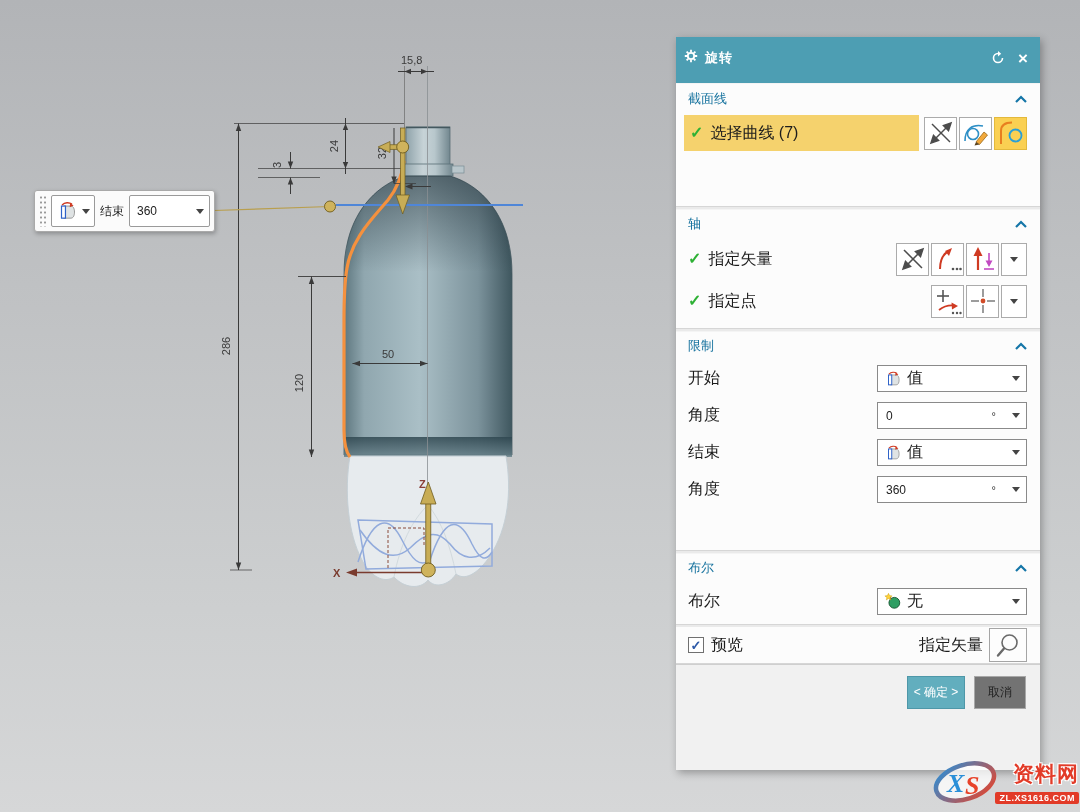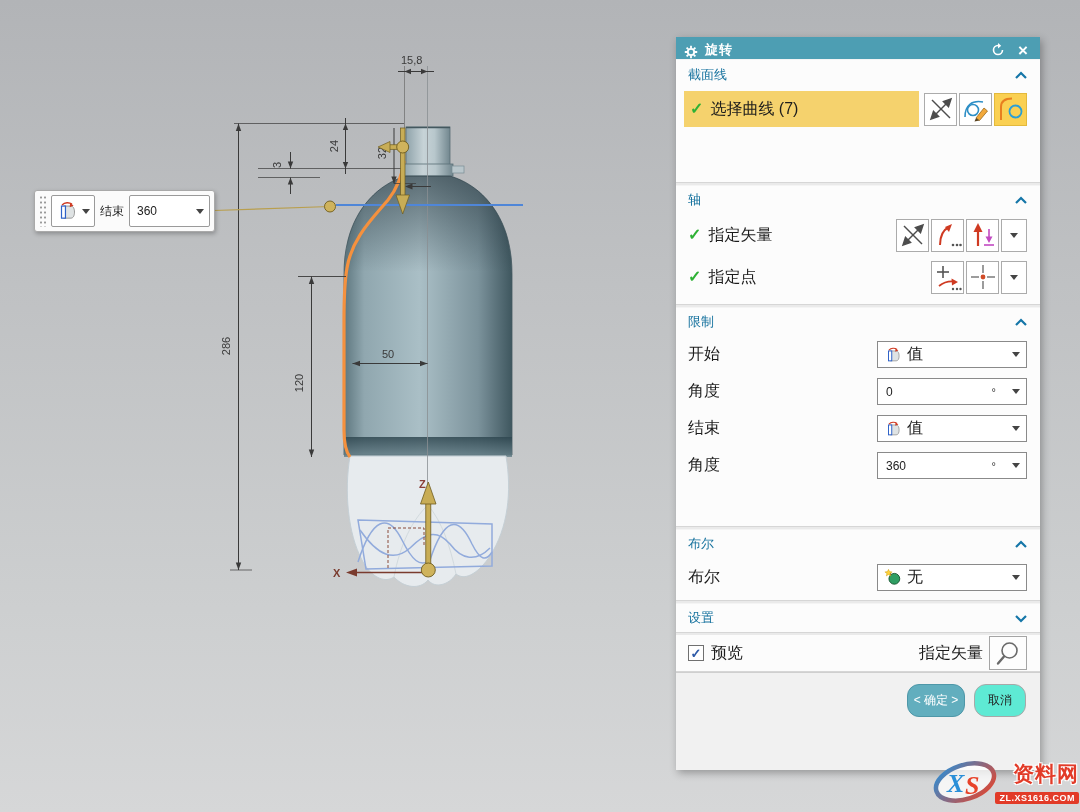--- a/index.html
+++ b/index.html
@@ -16,21 +16,21 @@
     background-size:4px 5px;}
   .mini-combo{display:flex;align-items:center;background:#fff;border:1px solid #9a9a9a;border-radius:2px;height:30px;padding:0 4px;gap:4px;}
   .float-label{font-size:12px;color:#222;margin:0 5px;}
   .mini-input{display:flex;align-items:center;background:#fff;border:1px solid #9a9a9a;border-radius:2px;height:30px;padding:0 5px;flex:1;}
   .mini-input input{border:none;outline:none;width:40px;font-size:12px;font-family:"Liberation Sans",sans-serif;color:#222;background:transparent;}
   .dd{width:0;height:0;border-left:4px solid transparent;border-right:4px solid transparent;border-top:5px solid #444;}
   .mini-input .dd{margin-left:auto;}
   
   .dlg{position:absolute;left:676px;top:37px;width:364px;height:733px;z-index:4;
     background:#eaeaea;box-shadow:2px 3px 8px rgba(0,0,0,.3);display:flex;flex-direction:column;box-sizing:border-box;}
-  .dlg-head{height:22px;background:#4d9eb3;display:flex;align-items:flex-end;padding:0 8px;gap:7px;flex:0 0 auto;}
+  .dlg-head{height:22px;background:#4d9eb3;display:flex;align-items:flex-start;padding:12px 8px;gap:7px;flex:0 0 auto;}
   .dlg-title{color:#fff;font-size:13px;font-weight:bold;letter-spacing:1px;}
   .dlg-head .spacer{flex:1;}
   .head-btn{color:#fff;width:18px;height:18px;display:flex;align-items:center;justify-content:center;cursor:pointer;}
   .close-x{font-size:17px;font-weight:bold;line-height:1;}
   .sec{background:#fcfcfc;border-bottom:1px solid #d6d6d6;border-top:1px solid #f4f4f4;margin-bottom:2px;flex:0 0 auto;}
   .sec-head{height:28px;display:flex;align-items:center;padding:0 12px;cursor:pointer;}
   .sec-title{color:#16729e;font-size:13px;}
   .sec-head .spacer{flex:1;}
   .row{display:flex;align-items:center;padding:0 13px 0 12px;}
   .check{color:#2eb135;font-size:16px;font-weight:bold;margin-right:7px;line-height:1;}
@@ -44,23 +44,23 @@
   .combo .dd{margin-left:auto;}
   .spin{width:150px;height:27px;background:#fff;border:1px solid #8a8a8a;display:flex;align-items:center;padding:0 6px;box-sizing:border-box;margin-left:auto;}
   .spin input{border:none;outline:none;flex:1;font-size:12px;font-family:"Liberation Sans",sans-serif;color:#222;background:transparent;min-width:10px;}
   .deg{font-size:11px;color:#333;margin-right:16px;}
   .cb{width:14px;height:14px;background:#fff;border:1px solid #707070;display:flex;align-items:center;justify-content:center;margin-right:7px;flex:0 0 auto;cursor:pointer;}
   .cb .mark{color:#2d5aa8;font-size:13px;font-weight:bold;line-height:1;}
   .prev-sec{background:#fcfcfc;border-bottom:1px solid #d6d6d6;height:36px;display:flex;align-items:center;padding:0 13px 0 12px;flex:0 0 auto;}
   .prev-sec .spacer{flex:1;}
   .magbtn{width:36px;height:32px;background:#fdfdfd;border:1px solid #a5a5a5;display:flex;align-items:center;justify-content:center;margin-left:6px;cursor:pointer;}
   .dlg-footer{flex:1;border-top:1px solid #cfcfcf;background:#f1f1f1;display:flex;justify-content:flex-end;align-items:flex-start;padding:11px 14px 0 0;gap:9px;}
-  .btn{height:33px;display:flex;align-items:center;justify-content:center;font-size:12px;cursor:pointer;box-sizing:border-box;border-radius:12px;}
+  .btn{height:33px;display:flex;align-items:center;justify-content:center;font-size:12px;cursor:pointer;box-sizing:border-box;}
   .btn-ok{width:58px;background:#62aebe;color:#fff;border:1px solid #4e97a8;}
-  .btn-cancel{width:52px;background:#5eead4;color:#222;border:1px solid #a8a8a8;}
+  .btn-cancel{width:52px;background:#737373;color:#222;border:1px solid #a8a8a8;}
   
   .wm{position:absolute;right:0;bottom:2px;width:150px;height:58px;z-index:5;}
   .wm-svg{position:absolute;left:0;top:2px;}
   .wm-name{position:absolute;right:1px;top:8px;font-size:21px;font-weight:bold;color:#e23b28;letter-spacing:1px;
     text-shadow:-1px -1px 0 #fff,1px -1px 0 #fff,-1px 1px 0 #fff,1px 1px 0 #fff;}
   .wm-url{position:absolute;right:1px;bottom:6px;background:#e23b28;color:#fff;font-size:9px;font-weight:bold;
     padding:1px 4px;border-radius:2px;letter-spacing:.5px;}
 </style>
 </head>
 <body>
@@ -409,29 +409,20 @@
             <line x1="8" y1="7.5" x2="5.5" y2="5" stroke="#6b4a2a" stroke-width="1.4"></line>
             <polygon points="5,1.5 6.2,4 9,4.4 6.8,6 7.4,8.8 5,7.2 2.6,8.8 3.2,6 1,4.4 3.8,4" fill="#ffd23a" stroke="#c89a10" stroke-width="0.5"></polygon>
           </svg>
           <span class="lbl">无</span>
           <span class="dd"></span>
         </div>
       </div>
     </div>
 
 
-    <div class="sec" style="height:28px">
-      <div class="sec-head">
-        <span class="sec-title">设置</span>
-        <span class="spacer"></span>
-        <svg width="14" height="9">
-            <polyline points="2,2 7,7 12,2" stroke="#1576a8" stroke-width="2.2" fill="none"></polyline>
-          </svg>
-      </div>
-    </div>
 
     <div class="prev-sec">
       <span class="cb">
           <span class="mark">✓</span>
         </span>
       <span class="lbl">预览</span>
       <span class="spacer"></span>
       <span class="lbl">指定矢量</span>
       <div class="magbtn">
         <svg width="28" height="28" viewBox="0 0 28 28" fill="none">

